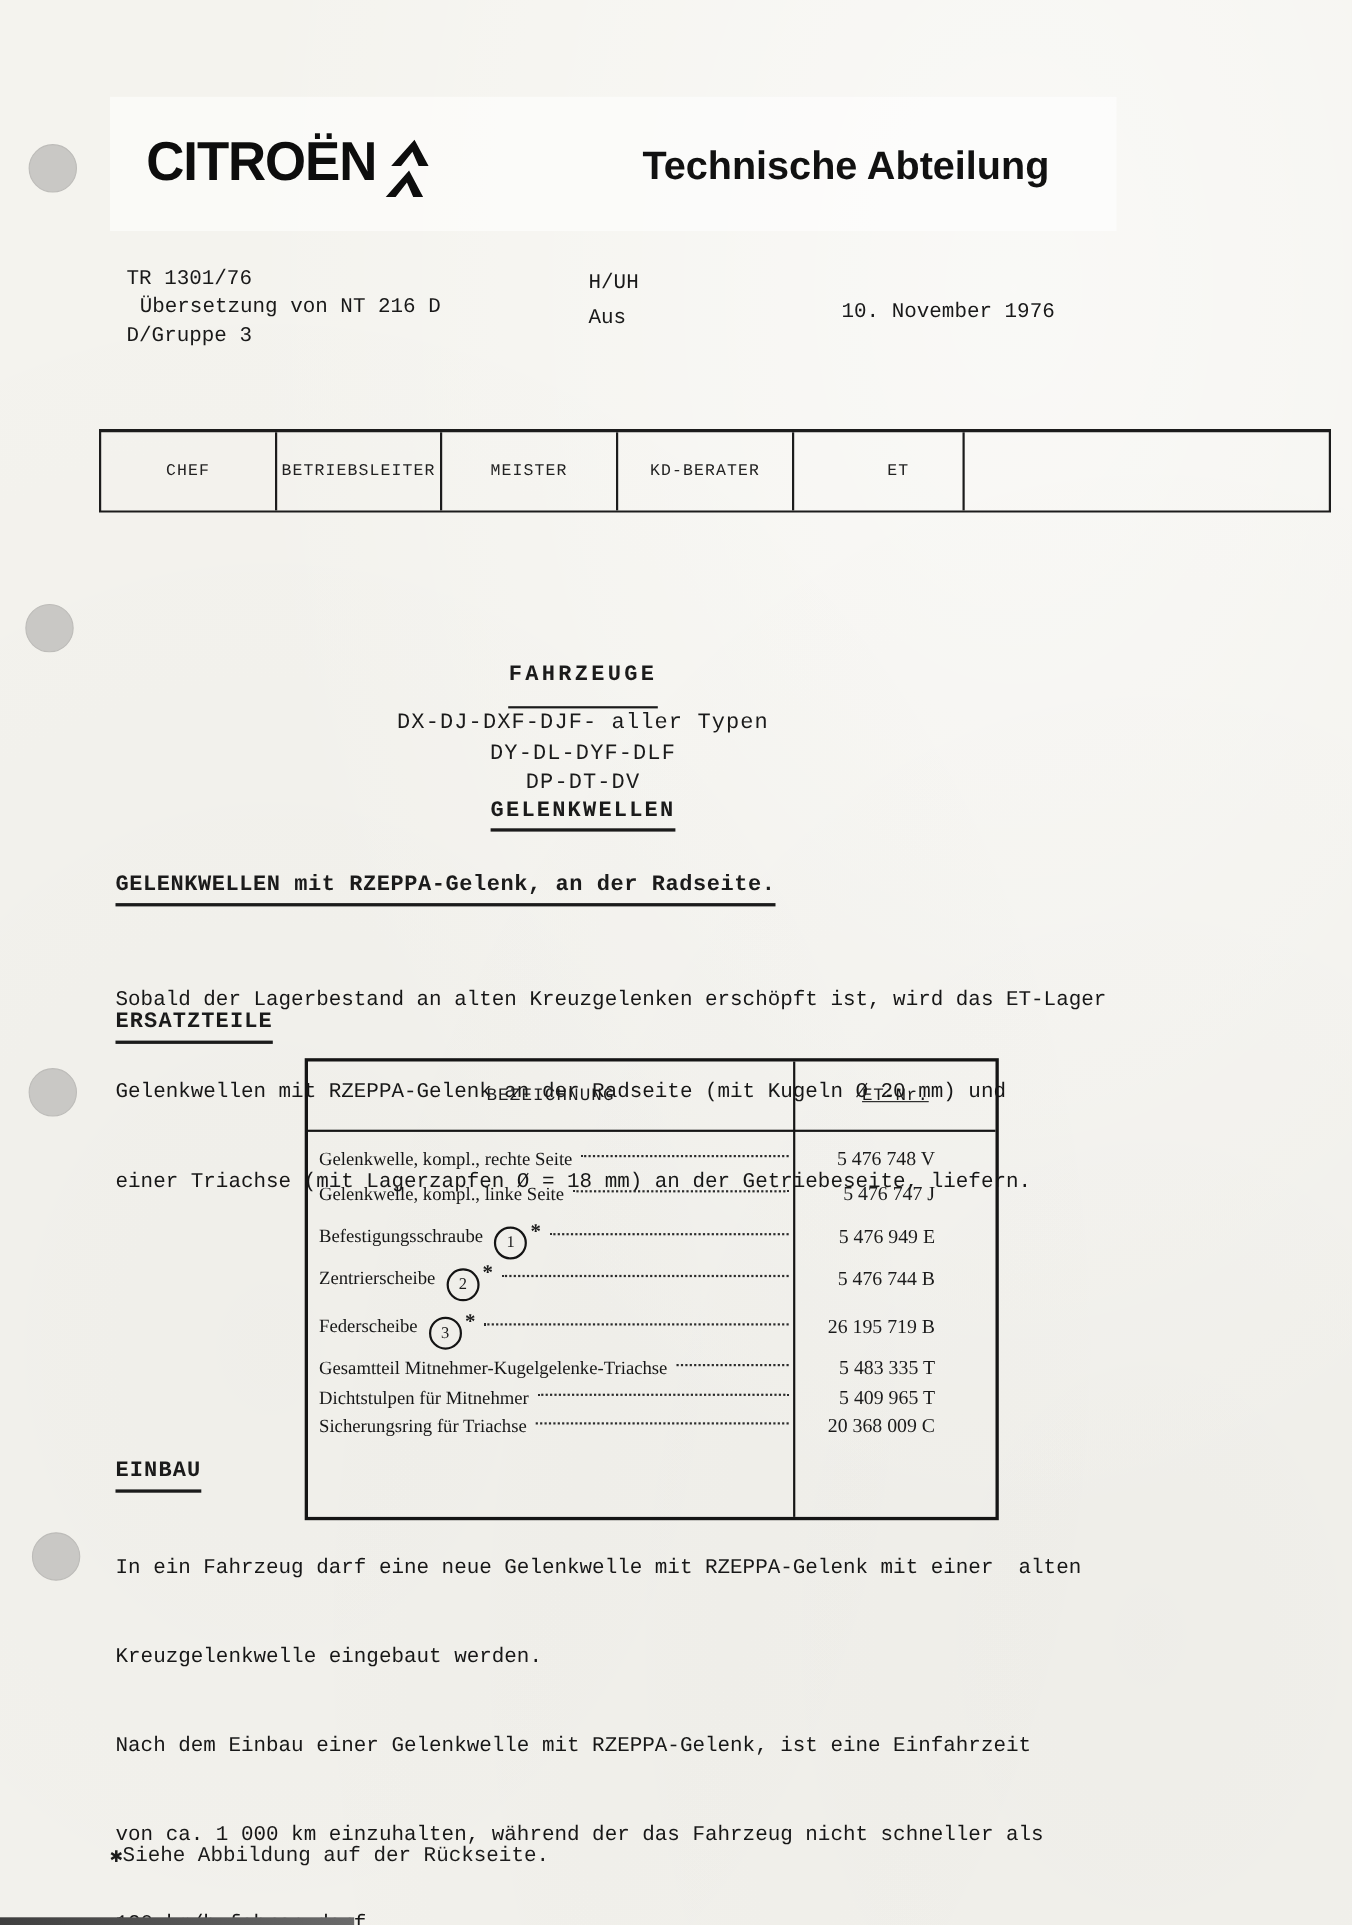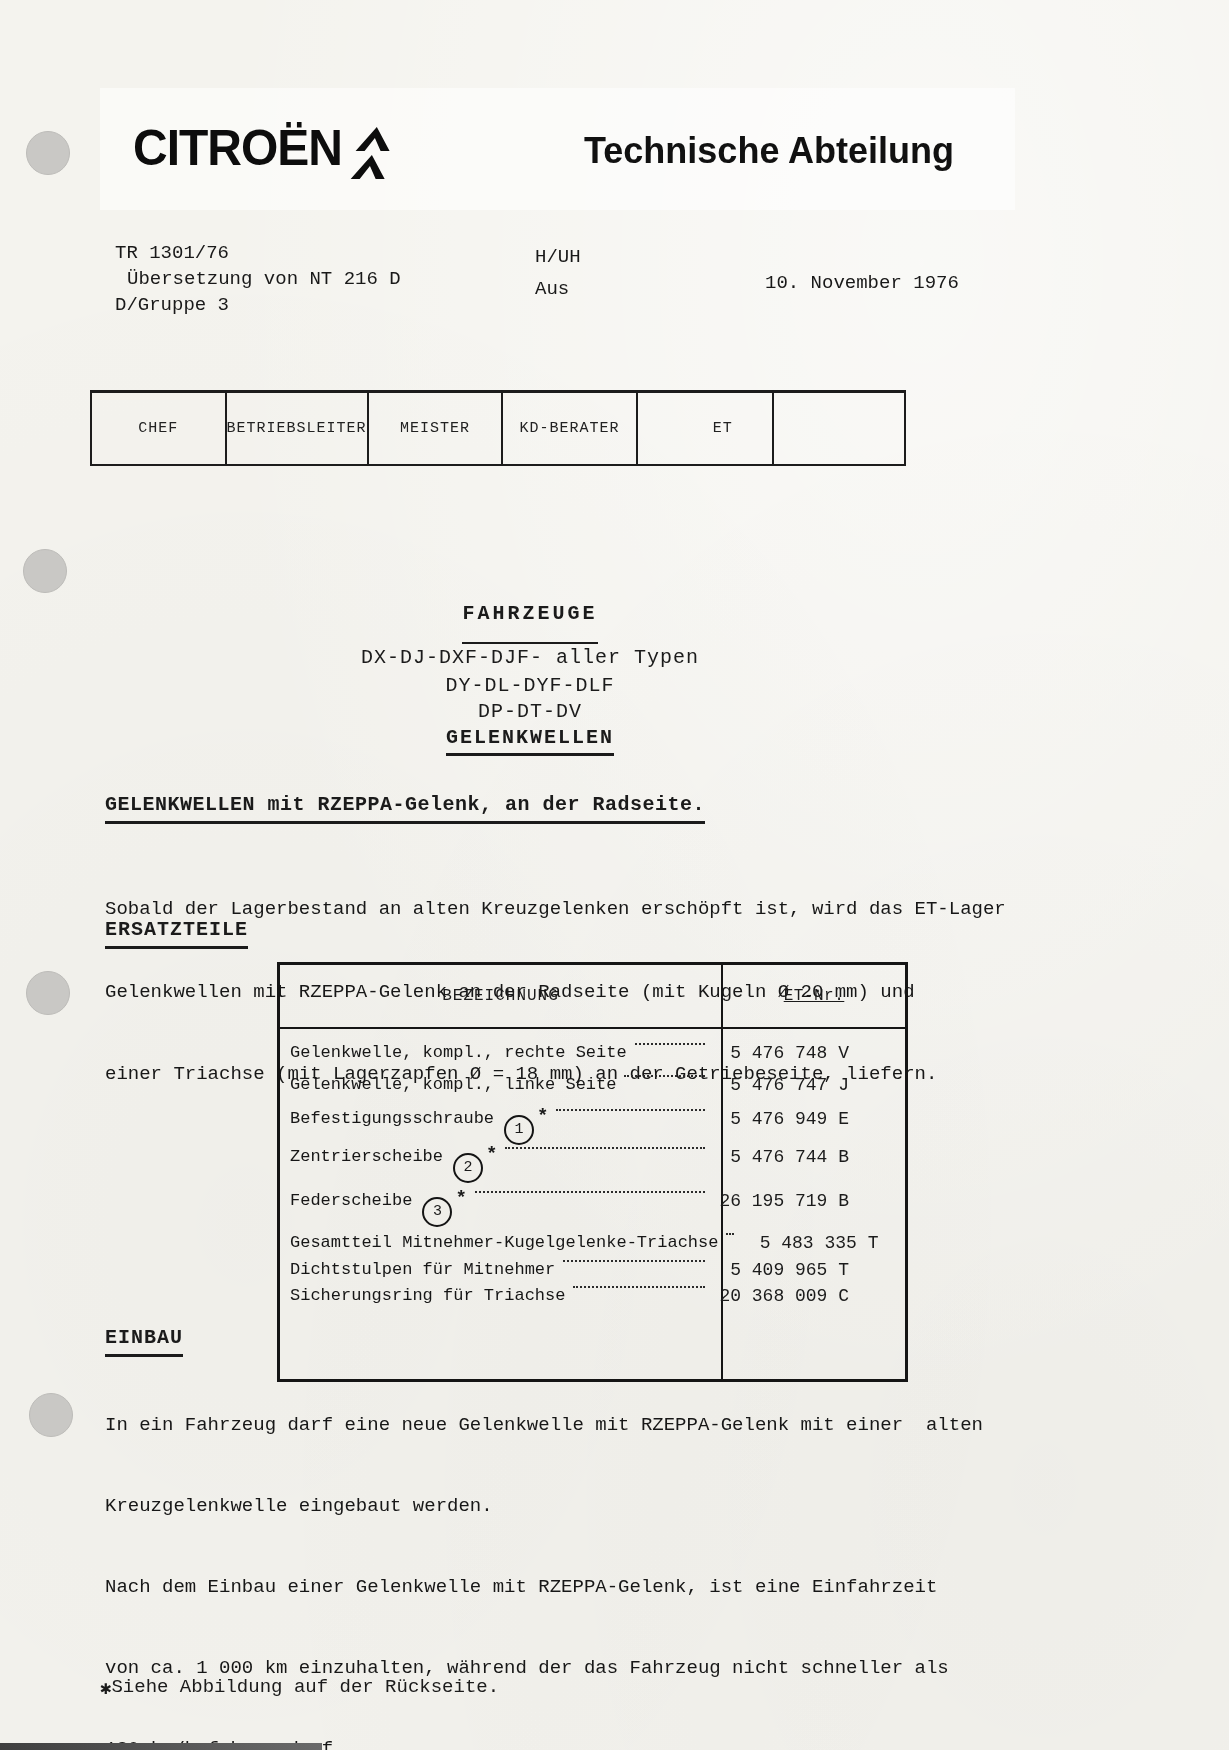--- a/index.html
+++ b/index.html
@@ -29,21 +29,21 @@
   }
   .chevrons{margin-left:4px;margin-top:2px;}
   .dept{
     left:584px;top:130px;font-family:"Liberation Sans", sans-serif;font-weight:700;
     font-size:36px;color:#111;letter-spacing:0px;
   }
   
   .ref{font-size:19px;line-height:26px;white-space:pre;color:#191919;}
   
   .dist{
-    left:90px;top:390px;width:816px;height:76px;
+    left:90px;top:390px;width:1120px;height:76px;
     border:2px solid #1c1c1c;border-top-width:3px;display:flex;box-sizing:border-box;
   }
   .dist-cell{
     border-right:2px solid #1c1c1c;display:flex;align-items:center;justify-content:center;
     font-size:15px;letter-spacing:1px;color:#222;box-sizing:border-box;height:100%;
   }
   .dist-cell:last-child{border-right:none;}
   
   .veh{left:230px;top:600px;width:600px;height:170px;text-align:center;}
   .veh .t{position:absolute;left:0;width:600px;white-space:pre;}
@@ -62,24 +62,24 @@
   
   .ptable{
     left:277px;top:962px;width:631px;height:420px;border:3px solid #151515;
     box-sizing:border-box;
   }
   .ptable .vline{position:absolute;left:441px;top:0;bottom:0;width:2px;background:#151515;}
   .phead{position:absolute;left:0;top:0;width:100%;height:64px;border-bottom:2px solid #151515;box-sizing:border-box;}
   .phead .c1{position:absolute;left:0;top:0;width:441px;height:100%;display:flex;align-items:center;justify-content:center;font-size:16px;letter-spacing:1px;}
   .phead .c2{position:absolute;left:443px;top:0;right:0;height:100%;display:flex;align-items:center;justify-content:center;font-size:16px;letter-spacing:0.5px;text-decoration:underline;}
   .prows{position:absolute;left:0;top:66px;right:0;bottom:0;}
-  .prow{position:absolute;left:10px;right:12px;display:flex;align-items:flex-start;font-size:17px;}
+  .prow{position:absolute;left:10px;right:0;display:flex;align-items:center;font-size:17px;font-family:Liberation Serif, serif;}
   .plabel{white-space:pre;color:#161616;}
   .leader{flex:1;border-bottom:2px dotted #2b2b2b;margin:0 3px 5px 8px;min-width:8px;}
-  .pvalue{width:185px;flex-shrink:0;text-align:right;padding-right:44px;box-sizing:border-box;font-size:18px;white-space:pre;}
+  .pvalue{width:185px;flex-shrink:0;text-align:right;padding-right:55px;box-sizing:border-box;font-size:18px;white-space:pre;}
   .circle{
     display:inline-block;width:26px;height:26px;border:2px solid #141414;border-radius:50%;
     text-align:center;line-height:26px;font-size:15px;margin-left:10px;flex-shrink:0;
     transform:translateY(6px);
   }
   .star{font-size:19px;font-weight:700;margin-left:3px;transform:translateY(-4px);}
   
   .ein-head{left:105px;top:1326px;font-size:20px;font-weight:700;letter-spacing:1px;}
   .ein-body{left:105px;top:1358px;font-size:19px;line-height:27px;white-space:pre;color:#171717;}
   

